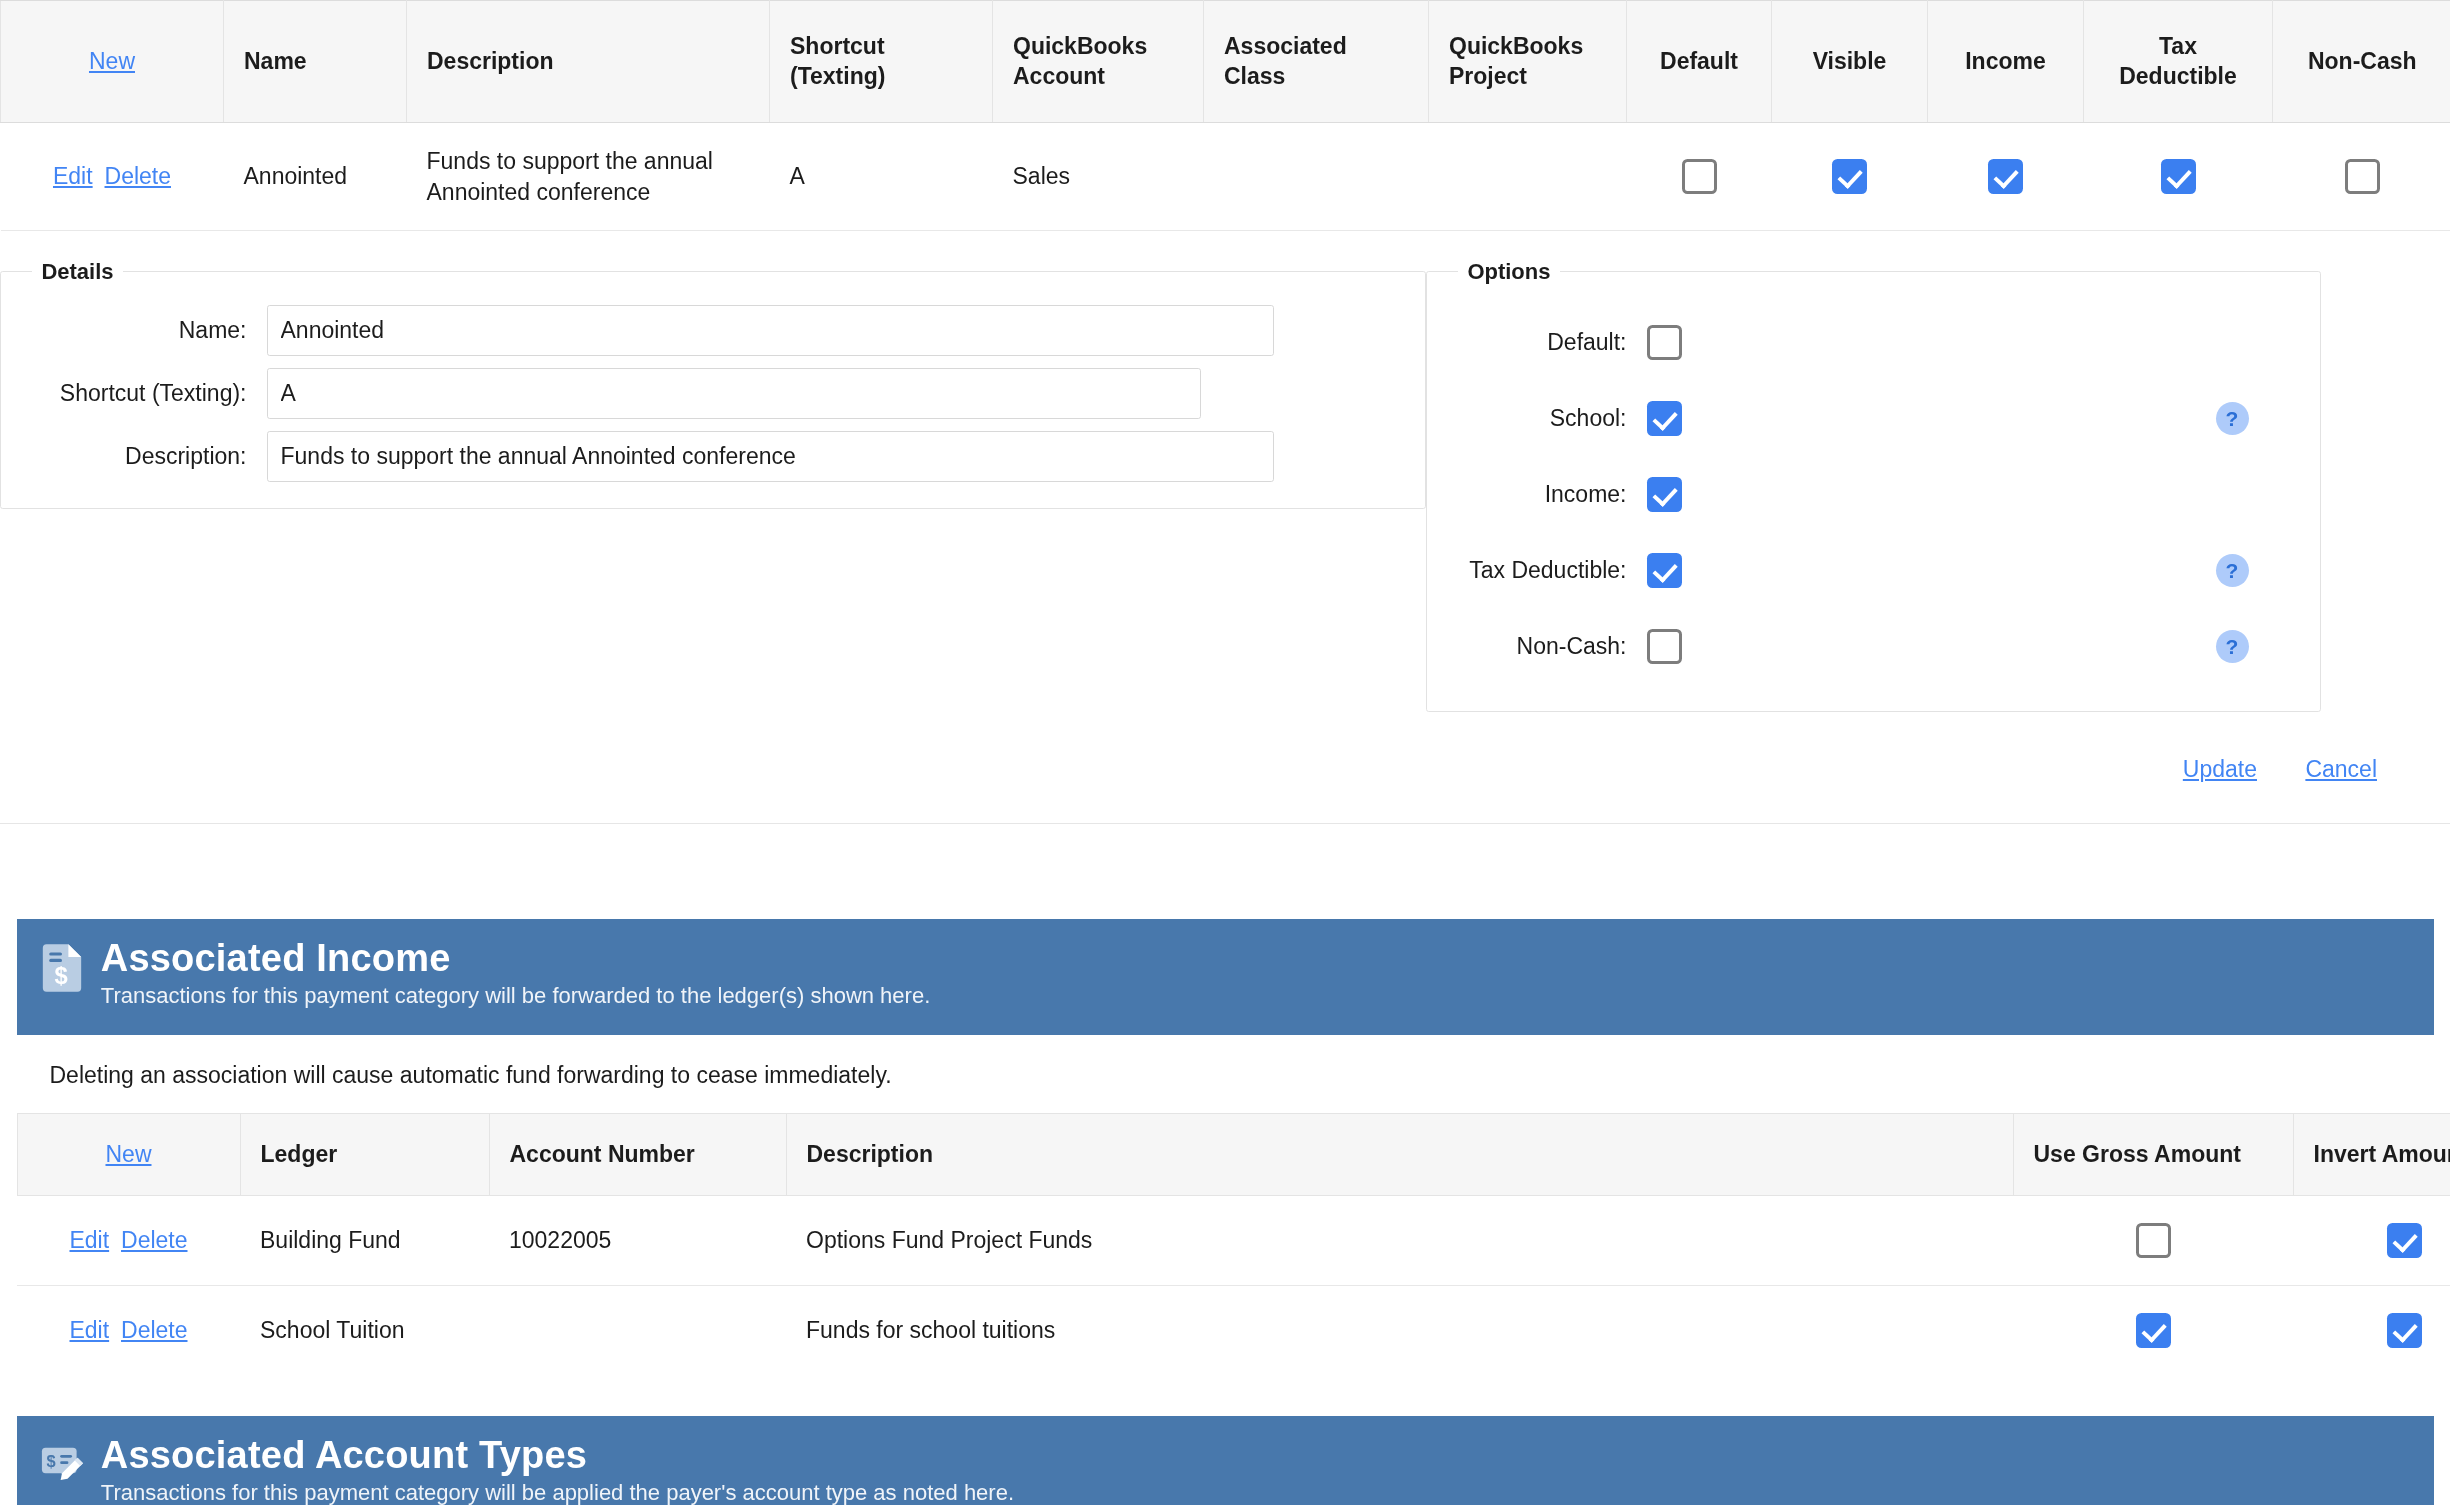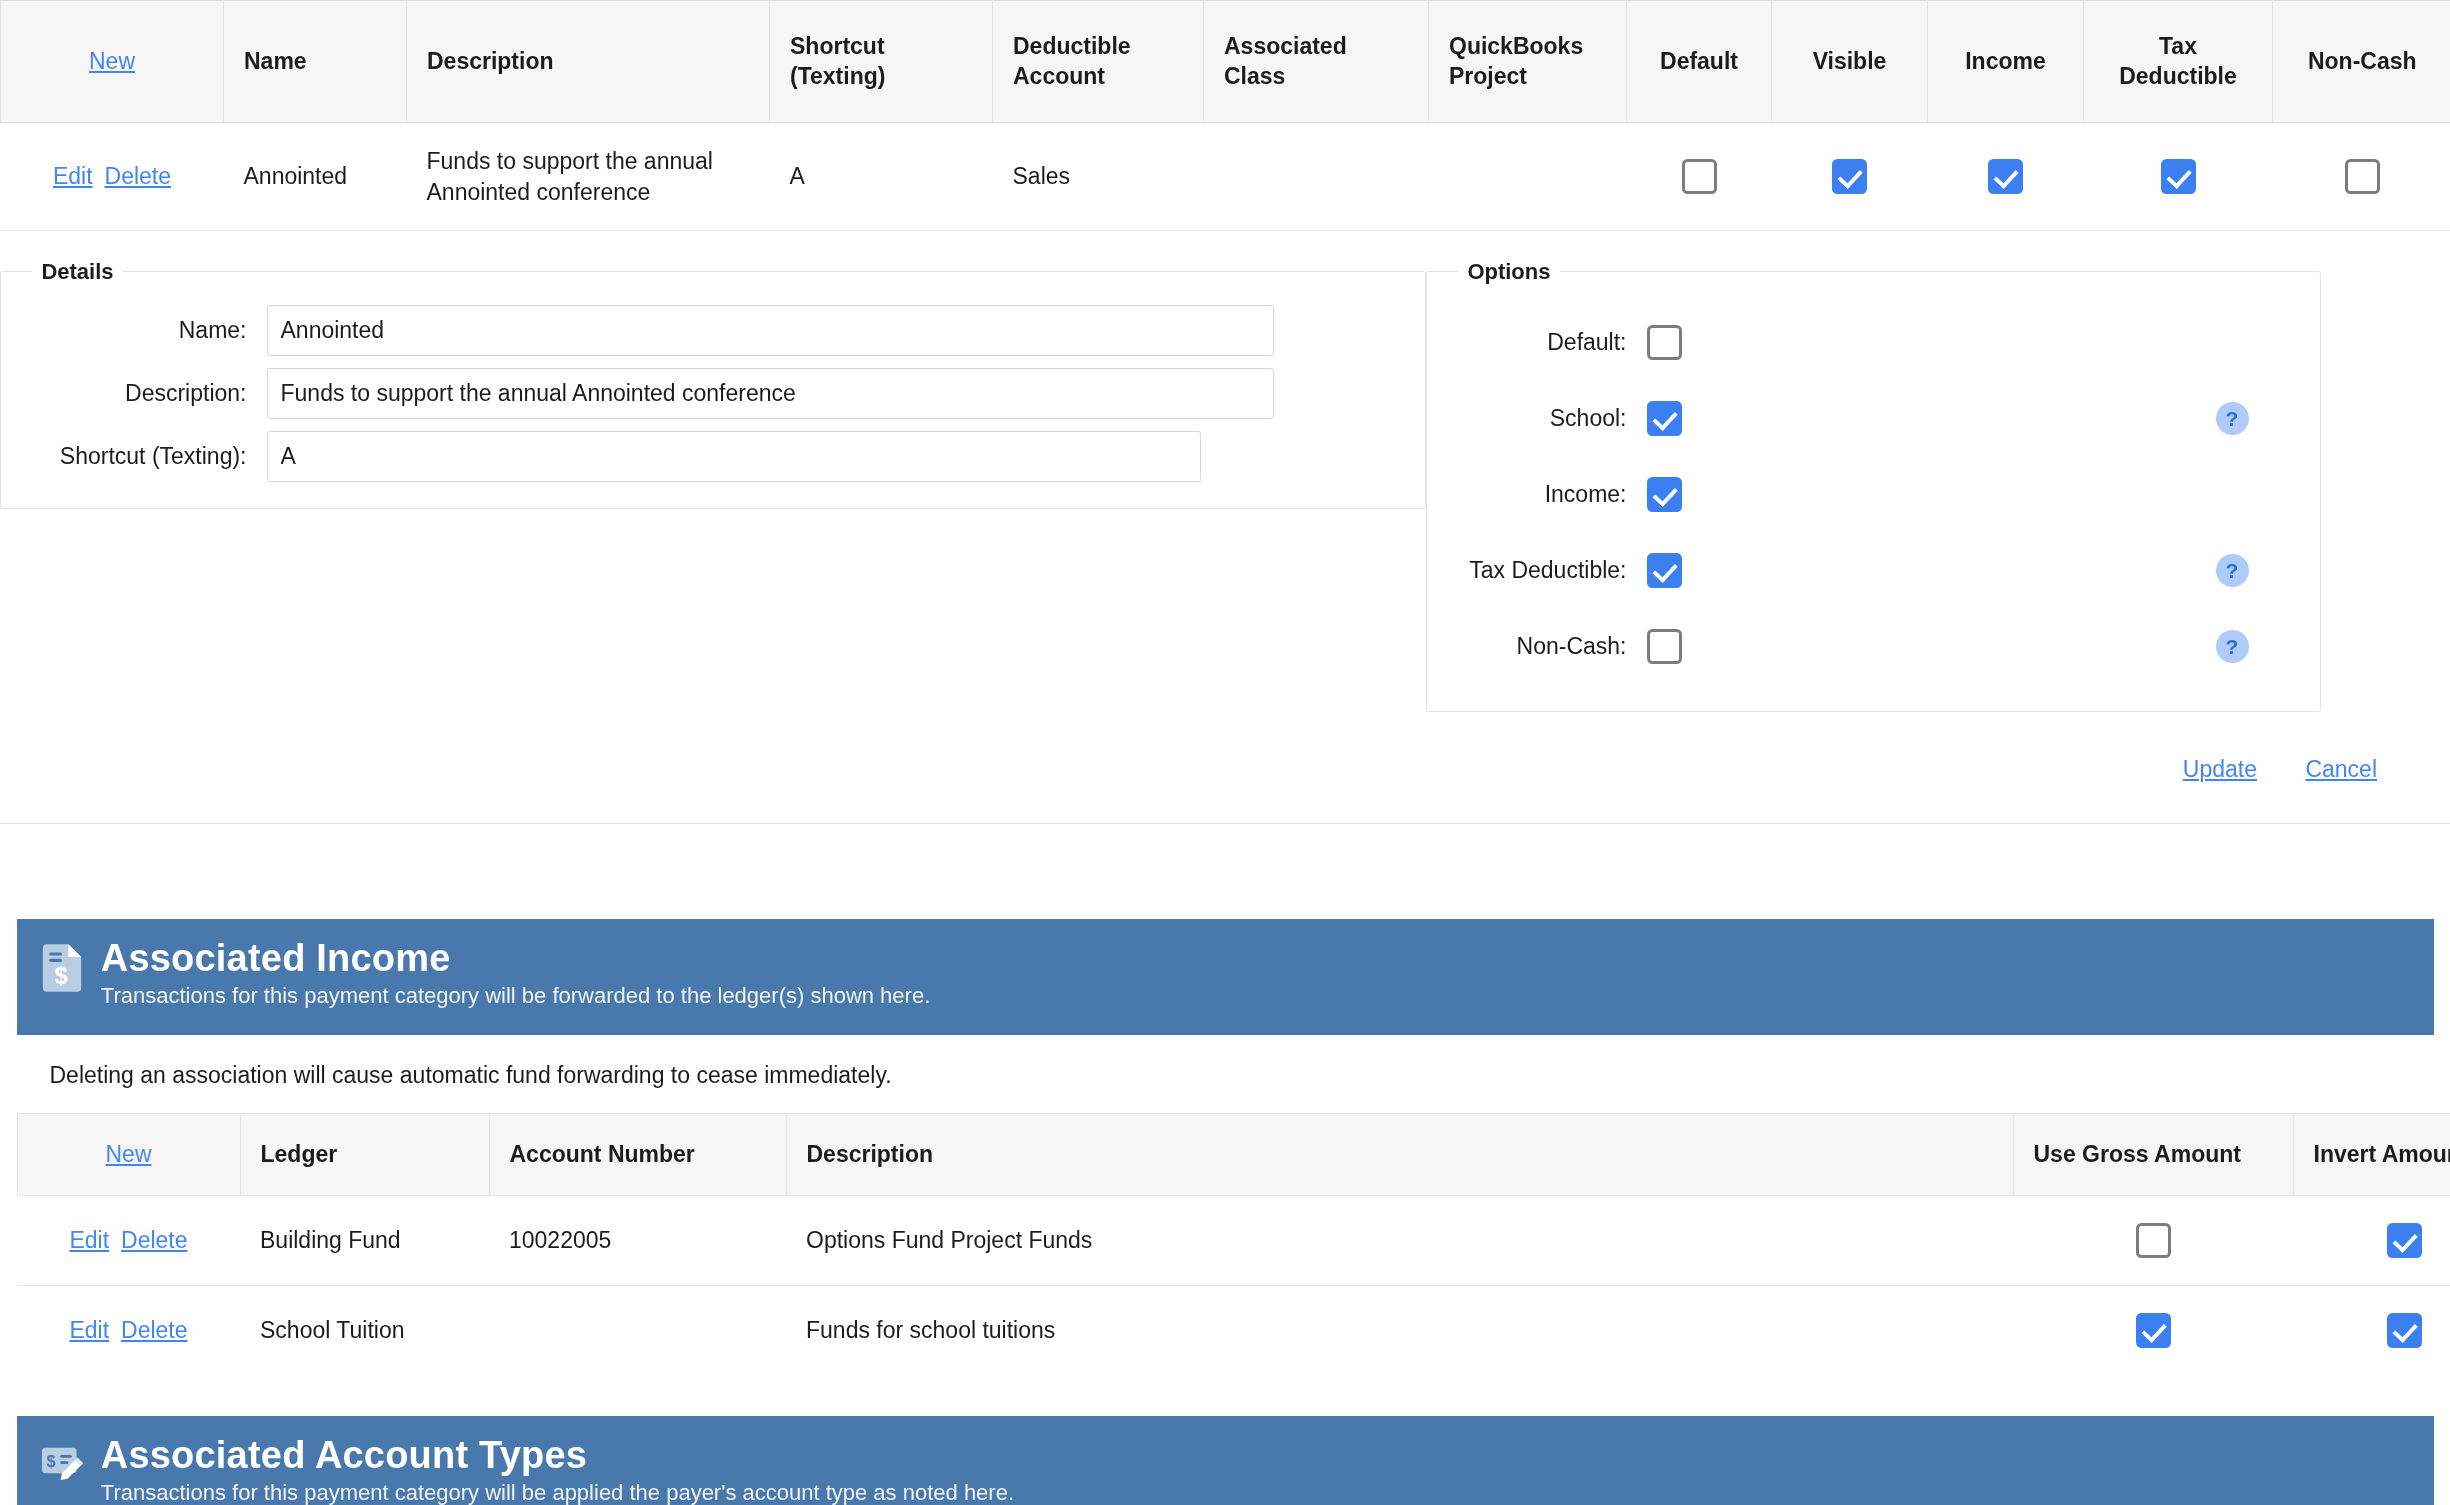--- a/index.html
+++ b/index.html
@@ -258,21 +258,21 @@
         <col style="width:179px">
     </colgroup>
     <thead>
       <tr>
         <th class="first">
           <a class="lnk hdr-new">New</a>
         </th>
         <th>Name</th>
         <th>Description</th>
         <th>Shortcut (Texting)</th>
-        <th>Deductible Account</th>
+        <th>QuickBooks Account</th>
         <th>Associated Class</th>
         <th>QuickBooks Project</th>
         <th class="ctr">Default</th>
         <th class="ctr">Visible</th>
         <th class="ctr">Income</th>
         <th class="ctr">Tax Deductible</th>
         <th class="ctr last">Non-Cash</th>
       </tr>
     </thead>
     <tbody>
@@ -301,27 +301,27 @@
 
       <fieldset class="box details-wrap">
         <legend>Details</legend>
 
         <div class="frm-row">
           <div class="frm-label">Name:</div>
           <input class="frm-input wide" type="text" value="Annointed" style="">
         </div>
 
         <div class="frm-row">
+          <div class="frm-label">Shortcut (Texting):</div>
+          <input class="frm-input mid" type="text" value="A" style="">
+        </div>
+
+        <div class="frm-row">
           <div class="frm-label">Description:</div>
           <input class="frm-input wide" type="text" value="Funds to support the annual Annointed conference" style="">
-        </div>
-
-        <div class="frm-row">
-          <div class="frm-label">Shortcut (Texting):</div>
-          <input class="frm-input mid" type="text" value="A" style="">
         </div>
       </fieldset>
 
       <fieldset class="box options-wrap">
         <legend>Options</legend>
 
         <div class="opt-row">
           <div class="opt-label">Default:</div>
           <div class="opt-cbx-cell"><span class="cbx off"></span></div>
           <div class="opt-help-cell"><span class="help hidden">?</span></div>

